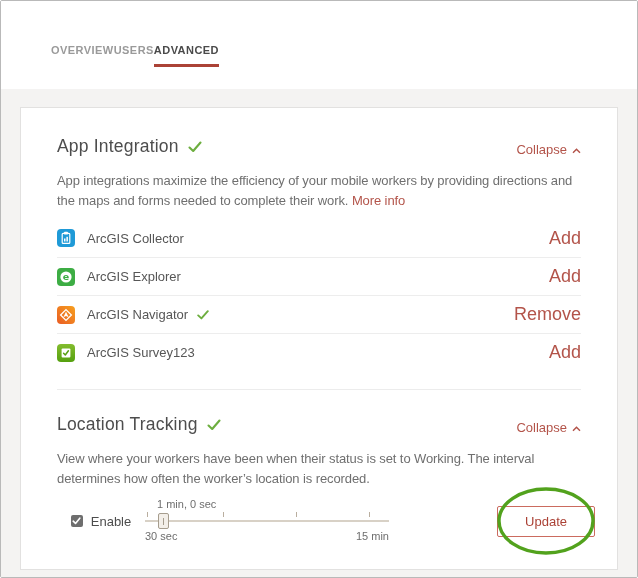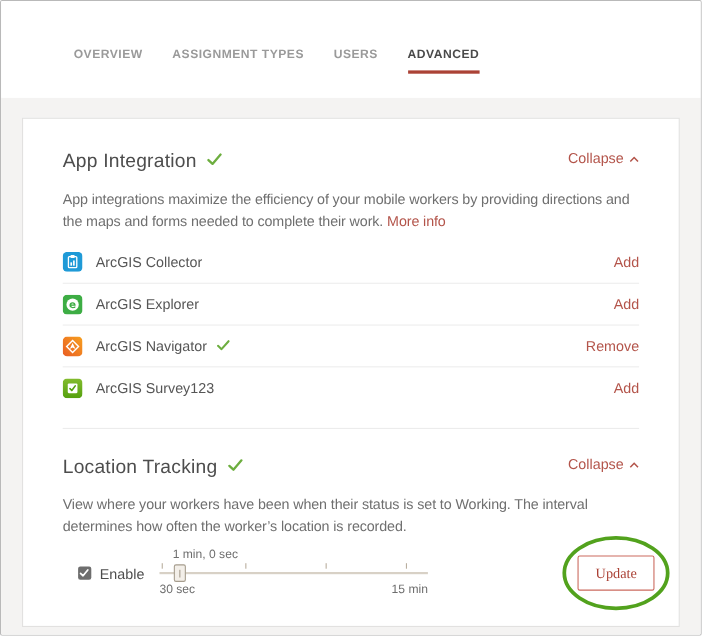--- a/index.html
+++ b/index.html
@@ -5,51 +5,51 @@
   * { margin:0; padding:0; box-sizing:border-box; }
   html,body { background:#fff; }
   body { font-family:"Liberation Sans", sans-serif; }
   .screen {
     position:relative; width:638px; height:578px;
     border:1px solid #b9b9b9; border-radius:2px; background:#fff; overflow:hidden;
   }
   
   .hdr { height:88px; background:#fff; padding:26px 0 0 50px; }
   .page-title { font-size:21px; font-weight:500; color:#4d4d4d; letter-spacing:.2px; }
-  .tabs { display:flex; gap:27px; margin-top:17px;margin-left:16px; }
+  .tabs { display:flex; margin-top:17px; }
   .tab {
     font-size:11px; font-weight:700; letter-spacing:.45px; color:#9a9a9a;
     padding-bottom:8px; cursor:pointer; white-space:nowrap;
   }
   .tab.active { color:#4a4a4a; border-bottom:3px solid var(--accent-red,#ab4236); }
   
   .body-bg { background:#f4f3f2; height:490px; padding-top:18px; }
   .card {
     width:598px; margin:0 auto; background:#fff; border:1px solid #e2e1e0;
     padding:28px 36px 24px 36px;
   }
-  .sec-head { display:flex; align-items:flex-start; }
+  .sec-head { display:flex; align-items:flex-end; }
   .sec-title { font-size:17.5px; font-weight:500; color:#4d4d4d; letter-spacing:.2px; }
   .title-check { margin-left:9px; margin-top:2px; }
   .collapse-link {
     margin-left:auto; display:flex; align-items:center; gap:5px;
     color:var(--link-red,#b3544a); font-size:13px; cursor:pointer;
   }
   .desc {
     margin-top:14px; font-size:13px; letter-spacing:-.1px; line-height:20px; color:#6f6f6f;
   }
   .more-info { color:var(--link-red,#b3544a); cursor:pointer; text-decoration:none; }
   .app-list { margin-top:8px; }
   .app-row { display:flex; align-items:center; height:38px; }
   .app-row + .app-row { border-top:1px solid #ededed; }
   .app-icon { width:18px; height:18px; display:inline-flex; flex:none; }
   .app-name { margin-left:12px; font-size:13px; color:#565656; }
   .row-check { margin-left:9px; margin-top:1px; }
   .row-action {
-    margin-left:auto; font-size:13px; color:var(--link-red,#b3544a);
+    margin-left:auto; font-size:18px; color:var(--link-red,#b3544a);
     text-decoration:none; cursor:pointer;text-align:center;
   }
   .sec-sep { border:none; border-top:1px solid #ececec; margin:18px 0 0 0; }
   .lt-head { margin-top:24px; }
   
   .controls { display:flex; align-items:center; margin-top:8px; height:48px; }
   .enable { display:flex; align-items:center; gap:8px; width:88px; cursor:pointer;justify-content:center; }
   .checkbox {
     width:12px; height:12px; background:#6e6e6e; border-radius:2px;
     display:inline-flex; align-items:center; justify-content:center; flex:none;
@@ -67,37 +67,36 @@
   .handle::after {
     content:""; position:absolute; left:4px; top:4px; width:1px; height:7px; background:#a69d8e;
   }
   .slider-ends {
     position:absolute; left:0; right:0; top:32px; display:flex;
     justify-content:space-between; font-size:11px; color:#6e6e6e;
   }
   .update-wrap { position:relative; margin-left:auto; margin-right:-14px; }
   .update-btn {
     position:relative; z-index:1; background:#fff; border:1px solid #cb6b5f;
-    color:var(--accent-red,#b4493d); font-size:13px; font-family:Liberation Serif, serif;
-    padding:7px 15px; border-radius:2px; cursor:pointer;
+    color:var(--accent-red,#b4493d); font-size:13px; font-family:Liberation Sans, sans-serif;
+    padding:7px 27px; border-radius:2px; cursor:pointer;
   }
   .annot {
     position:absolute; left:50%; top:50%; transform:translate(-50%,-50%);
     z-index:2; pointer-events:none;
   }
 </style>
 </head>
 <body>
 
 <div class="screen">
 
   <div class="hdr">
     <div class="tabs">
       <div class="tab">OVERVIEW</div>
-      <div class="tab">ASSIGNMENT TYPES</div>
       <div class="tab">USERS</div>
       <div class="tab active">ADVANCED</div>
     </div>
   </div>
 
   <div class="body-bg">
     <div class="card">
 
       <section>
         <div class="sec-head">

